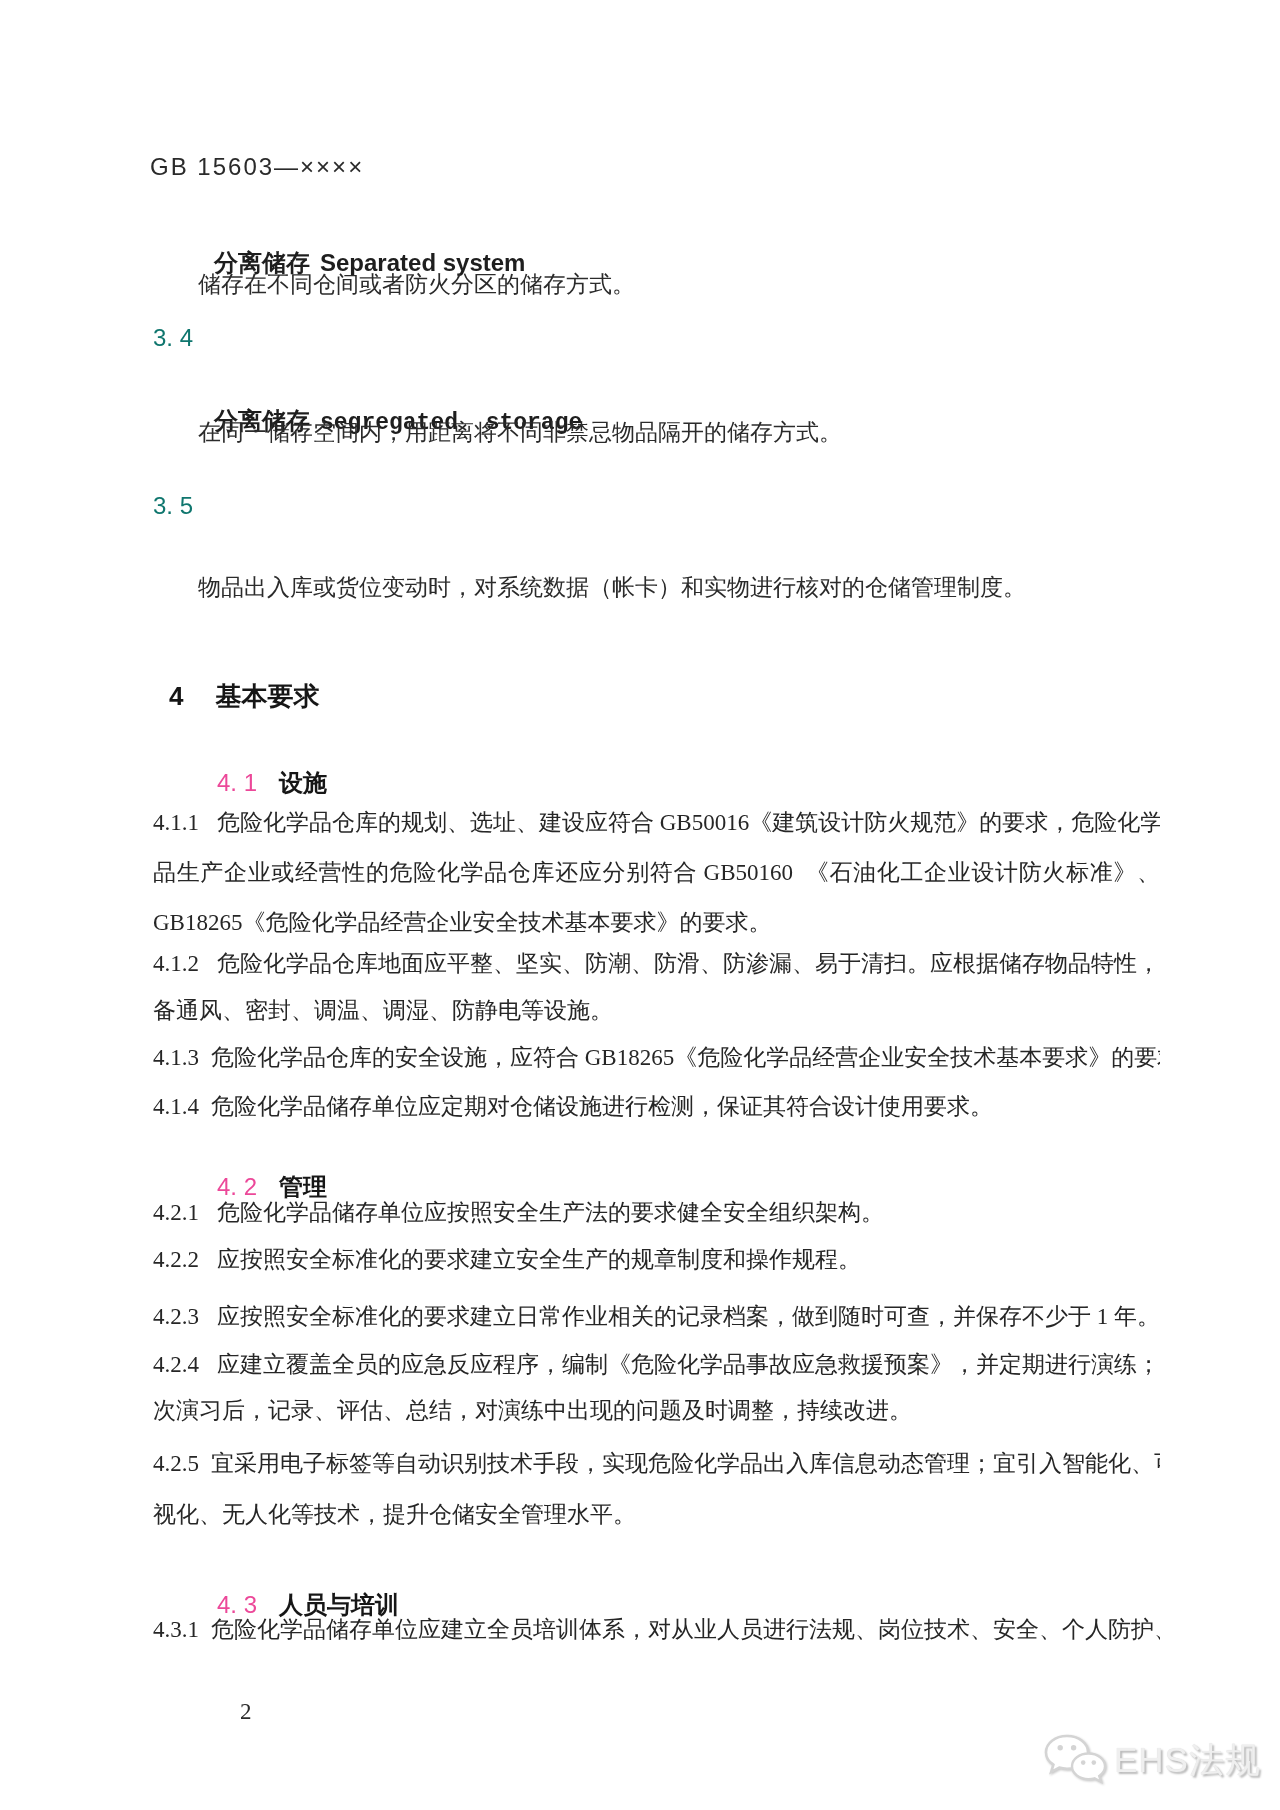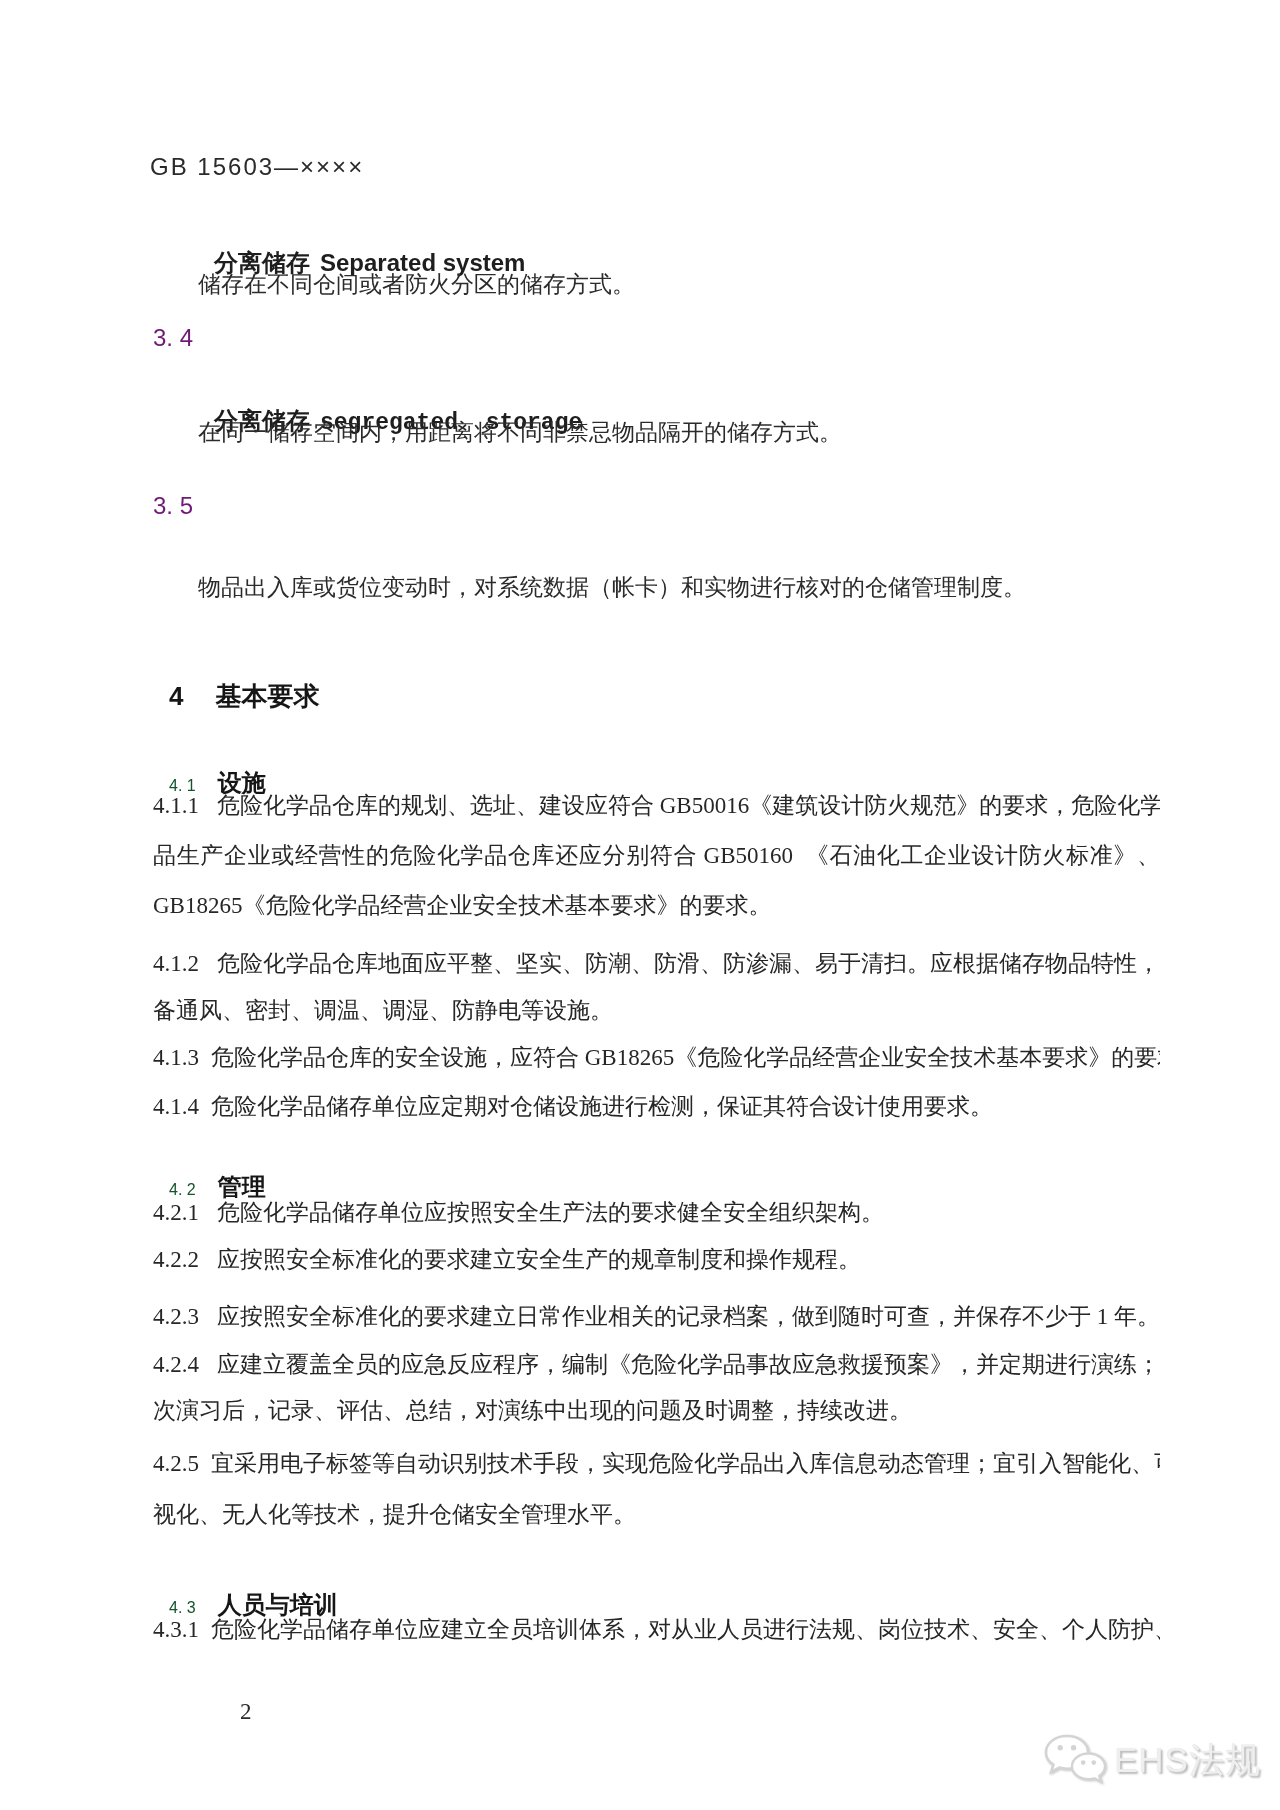--- a/index.html
+++ b/index.html
@@ -25,34 +25,34 @@
     font-family:"Liberation Sans","DejaVu Sans",sans-serif;
     font-weight:bold;font-size:24px;color:#1e1e1e;
   }
   .term-en{margin-left:10px;color:#1e1e1e;}
   .term-en.sans{font-family:"Liberation Sans","DejaVu Sans",sans-serif;font-weight:600;font-size:24px;}
   .term-en.mono{font-family:"Liberation Mono","DejaVu Sans Mono",monospace;font-weight:600;font-size:23px;}
   .dpara{left:198px;font-size:23px;line-height:30px;color:#2b2b2b;white-space:pre;}
   .snum{
     left:153px;
     font-family:"Liberation Sans","DejaVu Sans",sans-serif;
-    font-size:24px;line-height:30px;color:#701a75;white-space:pre;
+    font-size:24px;line-height:30px;color:#0f766e;white-space:pre;
   }
   
   .h1,.h2{left:153px;white-space:pre;}
   .h1{line-height:34px;}
   .h2{line-height:32px;}
   .h1 .hnum,.h1 .htitle{
     font-family:"Liberation Sans","DejaVu Sans",sans-serif;
     font-weight:bold;font-size:26px;color:#161616;
   }
   .h1 .hnum{margin-right:32px;}
   .h2 .hnum{
     font-family:"Liberation Sans","DejaVu Sans",sans-serif;
-    font-size:16px;color:#14532d;margin-right:22px;
+    font-size:24px;color:#ec4899;margin-right:22px;margin-left:48px;
   }
   .h2 .htitle{
     font-family:"Liberation Sans","DejaVu Sans",sans-serif;
     font-weight:bold;font-size:24px;color:#161616;
   }
   
   .para{left:153px;width:1007px;font-size:23px;color:#262626;}
   .pline{white-space:pre;overflow:hidden;}
   .pline.just{text-align:justify;text-align-last:justify;text-justify:inter-ideograph;}
   .pnum{margin-right:18px;}
@@ -93,21 +93,21 @@
   <div class="abs dpara" style="top:573px">物品出入库或货位变动时，对系统数据（帐卡）和实物进行核对的仓储管理制度。</div>
 
   <div class="abs h1" style="top:645px">
     <span class="hnum">4</span><span class="htitle">基本要求</span>
   </div>
 
   <div class="abs h2" style="top:735px">
     <span class="hnum">4. 1</span><span class="htitle">设施</span>
   </div>
 
-  <div class="abs para" style="top:781px;line-height:50px">
+  <div class="abs para" style="top:798px;line-height:50px">
     <div class="pline just"><span class="pnum">4.1.1</span><span>危险化学品仓库的规划、选址、建设应符合 GB50016《建筑设计防火规范》的要求，危险化学</span></div>
     <div class="pline just">品生产企业或经营性的危险化学品仓库还应分别符合 GB50160  《石油化工企业设计防火标准》、</div>
     <div class="pline">GB18265《危险化学品经营企业安全技术基本要求》的要求。</div>
   </div>
 
   <div class="abs para" style="top:940px;line-height:47px">
     <div class="pline just"><span class="pnum">4.1.2</span><span>危险化学品仓库地面应平整、坚实、防潮、防滑、防渗漏、易于清扫。应根据储存物品特性，配</span></div>
     <div class="pline">备通风、密封、调温、调湿、防静电等设施。</div>
   </div>
 

